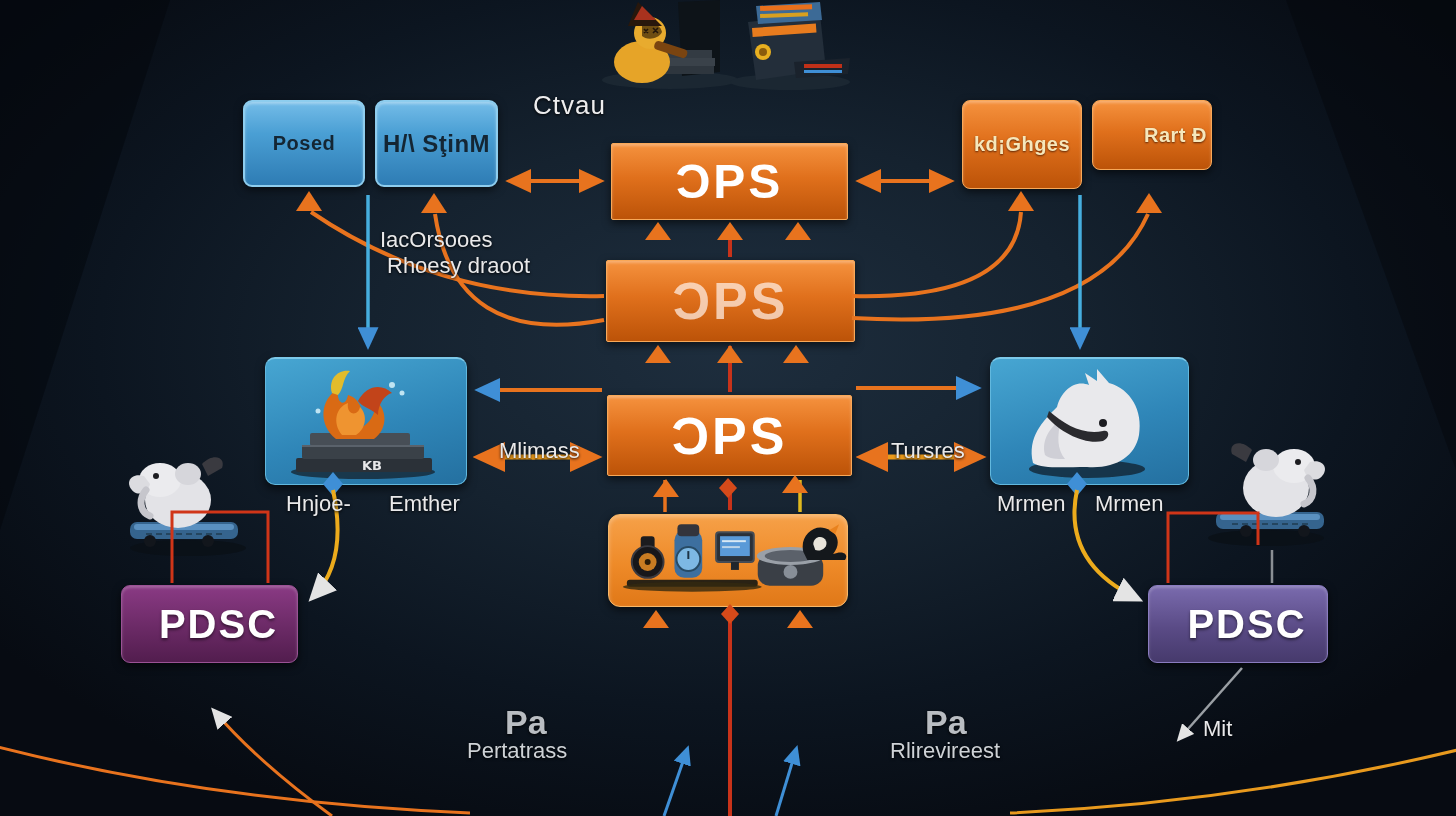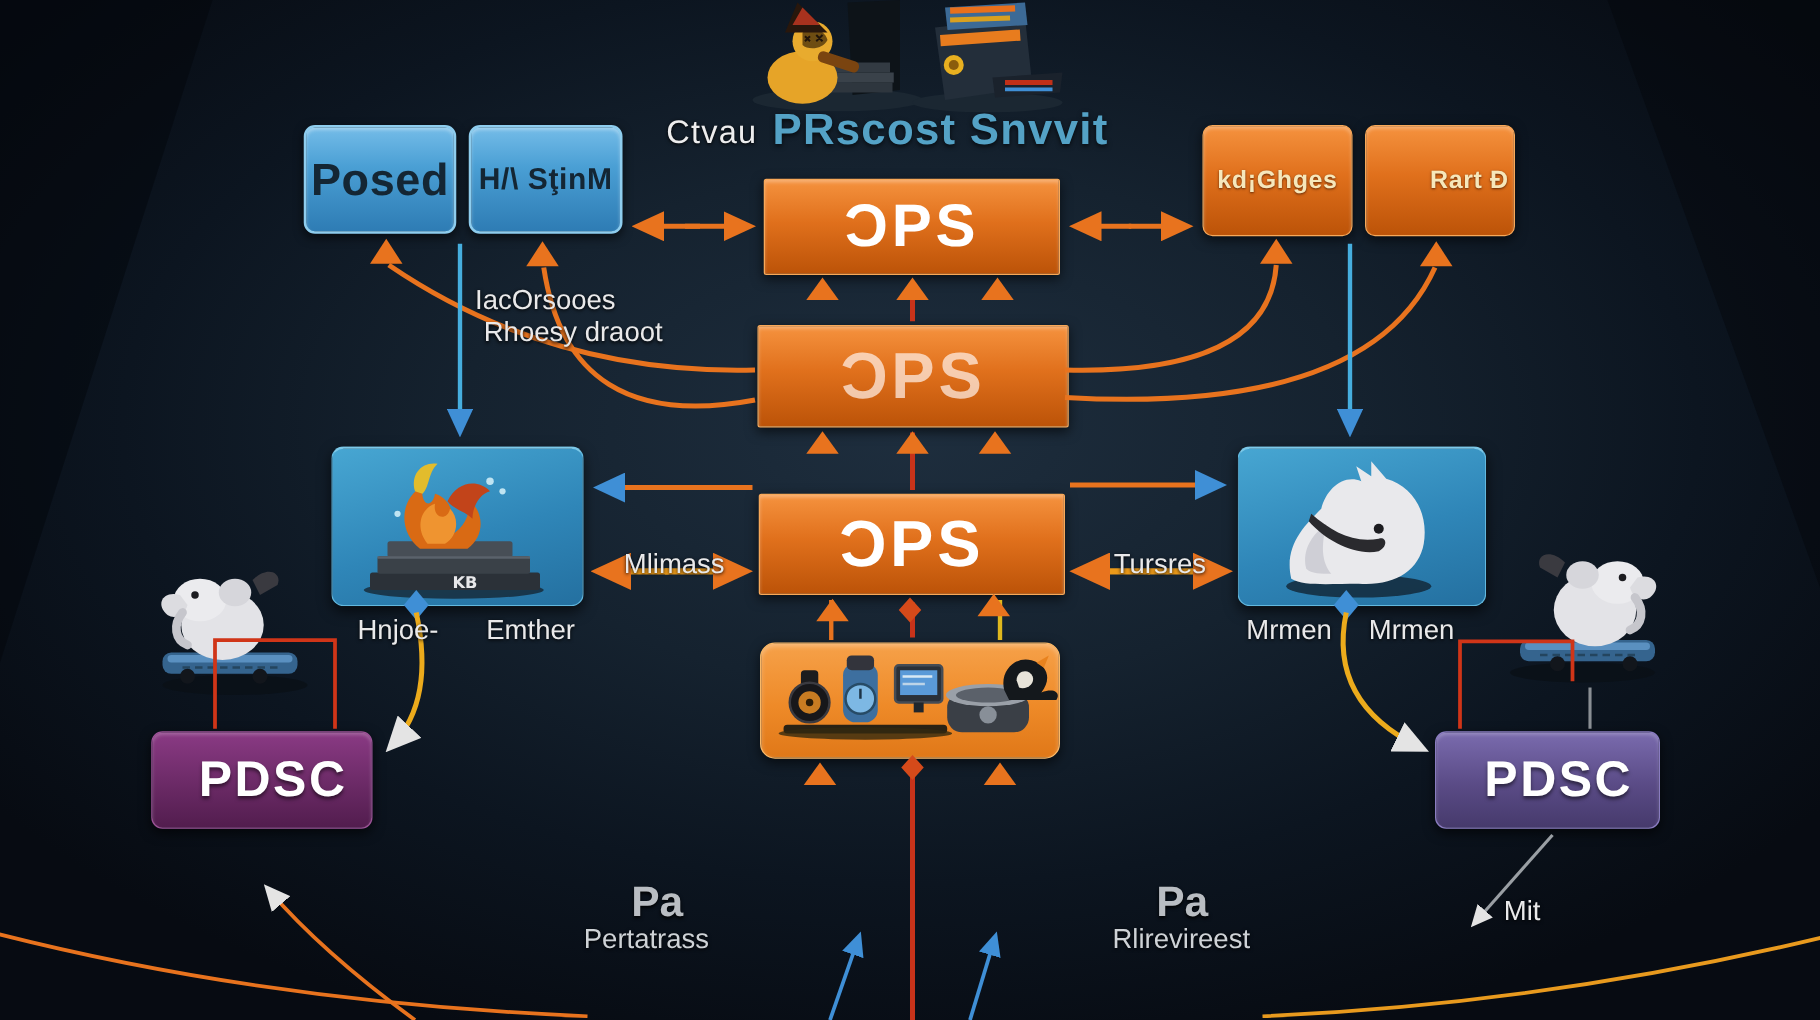--- a/index.html
+++ b/index.html
@@ -10,21 +10,21 @@
   }
   .abs{position:absolute;}
   .node{
     display:flex;align-items:center;justify-content:center;
     box-sizing:border-box;text-align:center;
   }
   .bluebox{
     background:linear-gradient(180deg,#74bce8 0%,#4a9fd4 38%,#2e7cb4 100%);
     border:2px solid #8ecdee;border-radius:9px;
     box-shadow:0 3px 8px rgba(0,0,0,.55), inset 0 2px 3px rgba(255,255,255,.35);
-    color:#142634;font-size:36px;font-weight:600;letter-spacing:.5px;
+    color:#142634;font-size:20px;font-weight:600;letter-spacing:.5px;
   }
   .orangebox{
     background:linear-gradient(180deg,#f5923e 0%,#e0701c 45%,#bc5308 100%);
     border:1px solid #f8a858;border-radius:2px;
     box-shadow:0 3px 9px rgba(0,0,0,.6), inset 0 2px 3px rgba(255,255,255,.28);
     color:#ffffff;font-weight:bold;font-size:52px;letter-spacing:3px;
   }
   .orangebox.small{
     font-size:20px;font-weight:600;letter-spacing:.5px;color:#f6e7bb;
     text-shadow:0 1px 2px rgba(60,20,0,.8);border-radius:8px;
@@ -55,33 +55,32 @@
   .title-main{color:#54a2c6;font-size:35px;font-weight:bold;letter-spacing:1px;text-shadow:0 2px 4px rgba(0,0,0,.7);}
   svg{display:block;}
   #arrows{pointer-events:none;}
 </style>
 </head>
 <body>
 
 <div id="stage">
 
   <div class="abs title-prefix" style="left:533px;top:90px;">Ctvau</div>
-  <div class="abs title-main" style="left:618px;top:84px;">PRscost Snvvit</div>
 
   <div class="abs node bluebox" style="left:243px;top:100px;width:122px;height:87px;">
     <span>Posed</span>
   </div>
   <div class="abs node bluebox" style="left:375px;top:100px;width:123px;height:87px;font-size:24px;">
     <span>H/\ SţinM</span>
   </div>
 
   <div class="abs node orangebox small" style="left:962px;top:100px;width:120px;height:89px;">
     <span>kd¡Ghges</span>
   </div>
-  <div class="abs node orangebox small" style="left:1092px;top:100px;width:120px;height:89px;padding-left:47px;">
+  <div class="abs node orangebox small" style="left:1092px;top:100px;width:120px;height:70px;padding-left:47px;">
     <span>Rart Ð</span>
   </div>
 
   <div class="abs node orangebox" style="left:611px;top:143px;width:237px;height:77px;font-size:48px;">
     <span>ƆPS</span>
   </div>
   <div class="abs node orangebox faded" style="left:606px;top:260px;width:249px;height:82px;">
     <span>ƆPS</span>
   </div>
   <div class="abs node orangebox" style="left:607px;top:395px;width:245px;height:81px;">

